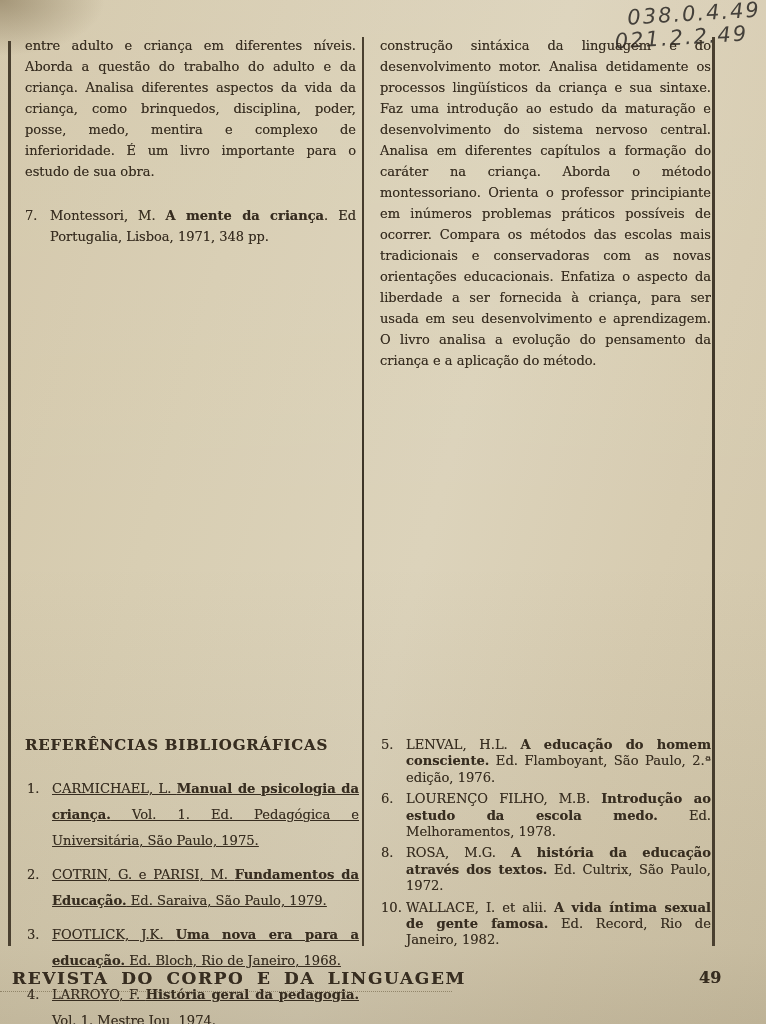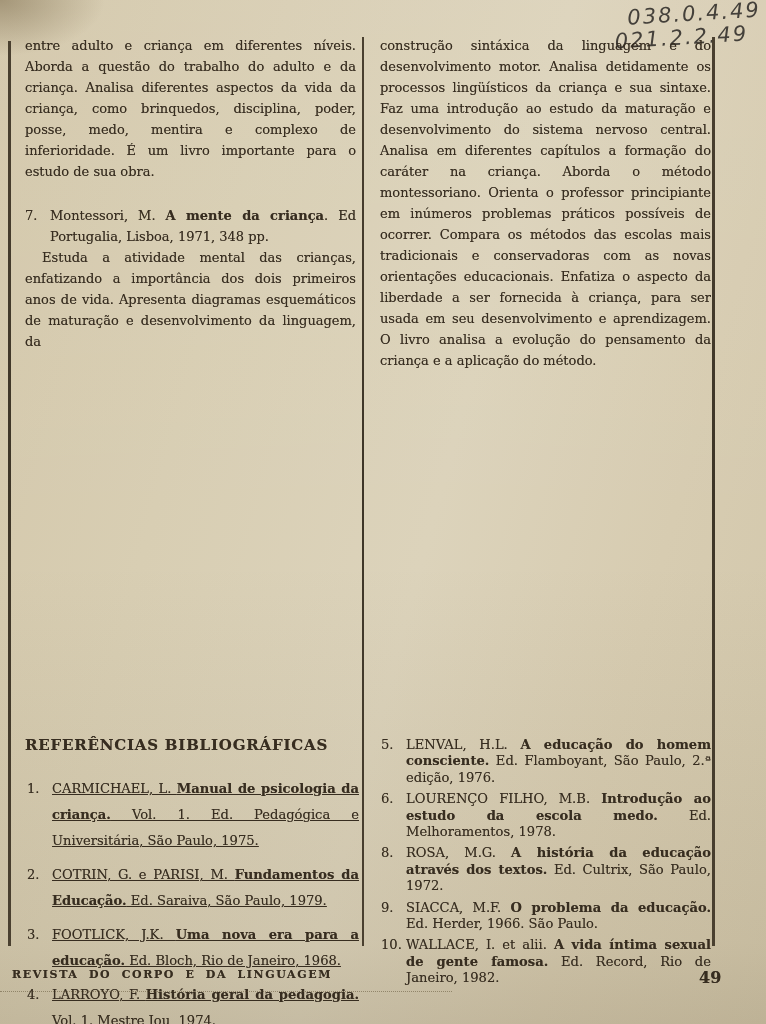--- a/index.html
+++ b/index.html
@@ -43,21 +43,21 @@
     color: #44403a;
     line-height: 23px;
   }
   .hw2 { margin-right: 14px; }
   
   .col { position: absolute; text-align: justify; font-size: 13px; line-height: 21px; }
   .col-left  { left: 25px;  top: 35px; width: 331px; }
   .col-right { left: 380px; top: 35px; width: 331px; }
   .para { margin: 0; text-shadow: 0 0 0.5px rgba(55,45,32,0.55); }
   .para + .para.entry { margin-top: 23px; }
-  .para.entry { }
+  .para.entry { margin-bottom: 17px; }
   .indent { text-indent: 17px; }
   .hang { padding-left: 25px; text-indent: -25px; }
   .num { display: inline-block; width: 25px; text-indent: 0; }
   b { font-weight: bold; }
   
   .refs-heading {
     position: absolute; left: 25px; top: 736px;
     margin: 0;
     font-size: 15px; font-weight: bold;
     letter-spacing: 0.8px;
@@ -65,21 +65,21 @@
   }
   .refs { position: absolute; text-align: justify; font-size: 13.1px; }
   .refs-left  { left: 27px;  top: 776px; width: 332px; line-height: 26px; text-decoration: underline; }
   .refs-right { left: 381px; top: 737px; width: 330px; line-height: 16.4px; }
   .ref { margin: 0; text-shadow: 0 0 0.4px rgba(55,45,32,0.5); }
   .refs-left  .ref { margin-bottom: 8px; }
   .refs-right .ref { margin-bottom: 5px; }
   
   .footer-journal {
     position: absolute; left: 12px; top: 968px;
-    font-size: 11px; font-weight: bold;
+    font-size: 17px; font-weight: bold;
     letter-spacing: 1.6px; word-spacing: 5px;
     text-shadow: 0 0 0.5px rgba(55,45,32,0.55);
   }
   .footer-page {
     position: absolute; left: 699px; top: 968px;
     font-size: 16px; font-weight: bold;
     text-shadow: 0 0 0.5px rgba(55,45,32,0.55);
   }
 </style>
 </head>
@@ -92,41 +92,39 @@
     <div class="hw2">021.2.2.49</div>
   </div>
 
   <div class="rule rule-left"></div>
   <div class="rule rule-center"></div>
   <div class="rule rule-right"></div>
 
   <div class="col col-left">
     <p class="para">entre adulto e criança em diferentes níveis. Aborda a questão do trabalho do adulto e da criança. Analisa diferentes aspectos da vida da criança, como brinquedos, disciplina, poder, posse, medo, mentira e complexo de inferioridade. É um livro importante para o estudo de sua obra.</p>
     <p class="para entry hang"><span class="num">7.</span><span>Montessori, M. </span><b>A mente da criança</b><span>. Ed Portugalia, Lisboa, 1971, 348 pp.</span></p>
-    <p class="para indent">Estuda a atividade mental das crianças, enfatizando a importância dos dois primeiros anos de vida. Apresenta diagramas esquemáticos de maturação e desenvolvimento da linguagem, da</p>
   </div>
 
   <div class="col col-right">
     <p class="para">construção sintáxica da linguagem e do desenvolvimento motor. Analisa detidamente os processos lingüísticos da criança e sua sintaxe. Faz uma introdução ao estudo da maturação e desenvolvimento do sistema nervoso central. Analisa em diferentes capítulos a formação do caráter na criança. Aborda o método montessoriano. Orienta o professor principiante em inúmeros problemas práticos possíveis de ocorrer. Compara os métodos das escolas mais tradicionais e conservadoras com as novas orientações educacionais. Enfatiza o aspecto da liberdade a ser fornecida à criança, para ser usada em seu desenvolvimento e aprendizagem. O livro analisa a evolução do pensamento da criança e a aplicação do método.</p>
   </div>
 
   <h2 class="refs-heading">REFERÊNCIAS BIBLIOGRÁFICAS</h2>
 
   <div class="refs refs-left">
     <p class="ref hang"><span class="num">1.</span><span>CARMICHAEL, L. </span><b>Manual de psicologia da criança.</b><span> Vol. 1. Ed. Pedagógica e Universitária, São Paulo, 1975.</span></p>
     <p class="ref hang"><span class="num">2.</span><span>COTRIN, G. e PARISI, M. </span><b>Fundamentos da Educação.</b><span> Ed. Saraiva, São Paulo, 1979.</span></p>
     <p class="ref hang"><span class="num">3.</span><span>FOOTLICK, J.K. </span><b>Uma nova era para a educação.</b><span> Ed. Bloch, Rio de Janeiro, 1968.</span></p>
     <p class="ref hang"><span class="num">4.</span><span>LARROYO, F. </span><b>História geral da pedagogia.</b><span> Vol. 1. Mestre Jou, 1974.</span></p>
   </div>
 
   <div class="refs refs-right">
     <p class="ref hang"><span class="num">5.</span><span>LENVAL, H.L. </span><b>A educação do homem consciente.</b><span> Ed. Flamboyant, São Paulo, 2.ª edição, 1976.</span></p>
     <p class="ref hang"><span class="num">6.</span><span>LOURENÇO FILHO, M.B. </span><b>Introdução ao estudo da escola medo.</b><span> Ed. Melhoramentos, 1978.</span></p>
     <p class="ref hang"><span class="num">8.</span><span>ROSA, M.G. </span><b>A história da educação através dos textos.</b><span> Ed. Cultrix, São Paulo, 1972.</span></p>
-    <p class="ref hang"><span class="num">9.</span><span>SIACCA, M.F. </span><b>O problema da educação.</b><span> Ed. Herder, 1966. São Paulo.</span></p>
     <p class="ref hang"><span class="num">10.</span><span>WALLACE, I. et alii. </span><b>A vida íntima sexual de gente famosa.</b><span> Ed. Record, Rio de Janeiro, 1982.</span></p>
   </div>
 
   <div class="footer-journal">REVISTA DO CORPO E DA LINGUAGEM</div>
   <div class="footer-page">49</div>
 
   <div class="bottom-dotted"></div>
 
 </div>
 

